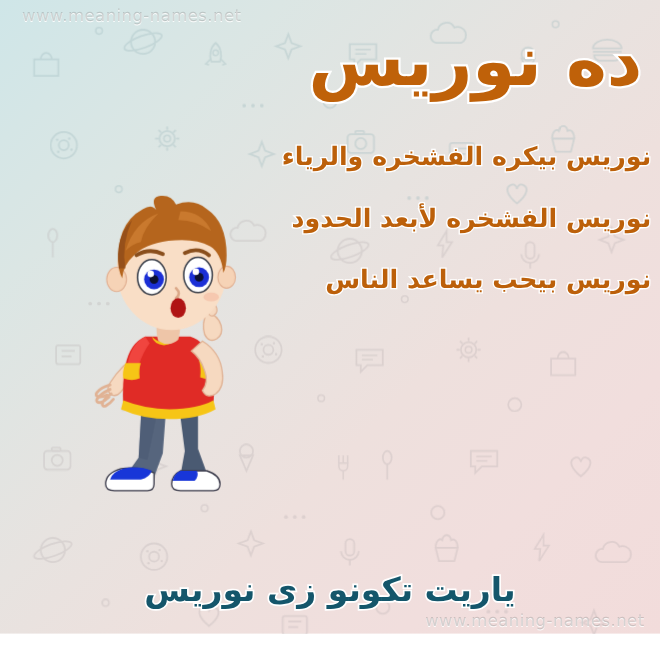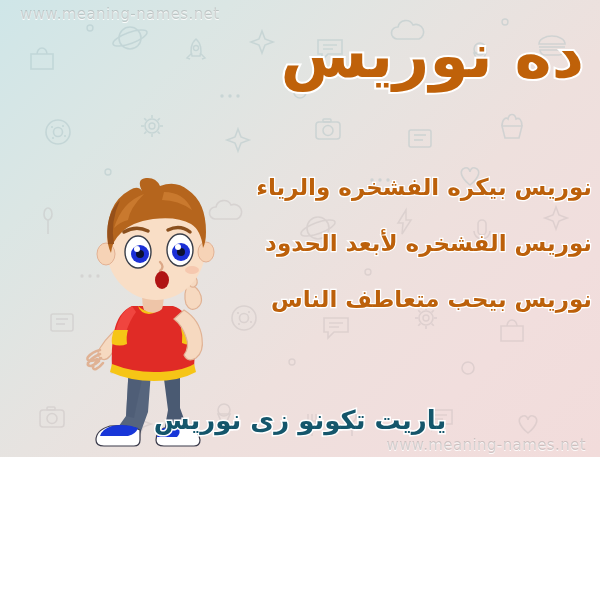--- a/index.html
+++ b/index.html
@@ -1,21 +1,21 @@
 <!DOCTYPE html>
 <html><head>
 <meta charset="utf-8">
 <style>
   html,body{margin:0;padding:0;}
   body{
     width:600px;height:600px;overflow:hidden;
     font-family:"DejaVu Sans","Liberation Sans",sans-serif;
   }
   #card{
-    position:relative;width:600px;height:457px;overflow:hidden;
+    position:relative;width:600px;height:576px;overflow:hidden;
     background:linear-gradient(135deg,#cfe6e8 0%, #dbe6e4 22%, #e7e3e0 45%, #eee0dd 62%, #f1dedd 80%, #f2dcdb 100%);
   }
 
   
   #doodles{
     position:absolute;inset:0;
     opacity:.55;
     pointer-events:none;
   }
   #doodles svg{display:block;width:600px;height:600px;}
@@ -43,40 +43,40 @@
     -webkit-text-stroke:4px #ffffff;
     paint-order:stroke fill;
     white-space:nowrap;
   }
 
   
   #lines{
     position:absolute;
     right:8px;top:124px;
     width:420px;
-    direction:rtl;text-align:right;margin-top:44px;
+    direction:rtl;text-align:right;
   }
   .line{
     font-size:23px;
     font-weight:bold;
     color:#bc600a;
     -webkit-text-stroke:2.4px #ffffff;
     paint-order:stroke fill;
     height:56px;
     line-height:38px;
     white-space:nowrap;
   }
 
   
   #wish{
     position:absolute;
     left:0;right:0;bottom:22px;
     text-align:center;
     direction:rtl;
-    font-size:26px;
+    font-size:30px;
     font-weight:bold;
     color:#14566b;
     -webkit-text-stroke:3px #ffffff;
     paint-order:stroke fill;
     white-space:nowrap;
   }
 
   
   #boy{position:absolute;left:68px;top:158px;width:190px;height:300px;}
   #boy svg{display:block;}
@@ -329,20 +329,20 @@
 
       <ellipse cx="94" cy="122" rx="7" ry="9" fill="#b01414"></ellipse>
 
       <ellipse cx="124" cy="112" rx="7" ry="4" fill="#f3b9a0" opacity=".6"></ellipse>
     </svg>
   </div>
 
   <div id="lines">
     <div class="line">نوريس بيكره الفشخره والرياء</div>
     <div class="line">نوريس الفشخره لأبعد الحدود</div>
-    <div class="line">نوريس بيحب متعاطف الناس</div>
+    <div class="line">نوريس بيحب يساعد الناس</div>
   </div>
 
   <div id="wish">ياريت تكونو زى نوريس</div>
 
   <div class="wm" id="wm-bottom">www.meaning-names.net</div>
 
 </div>
 
 </body></html>

